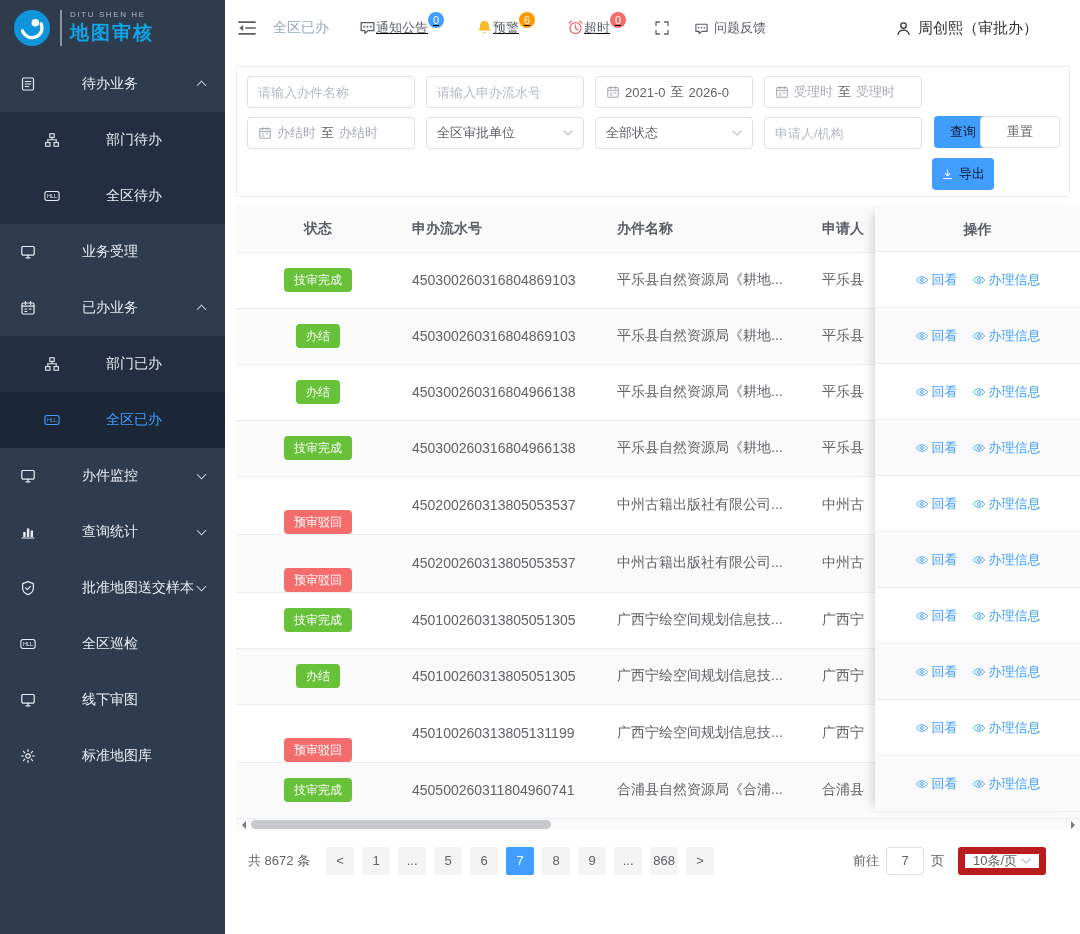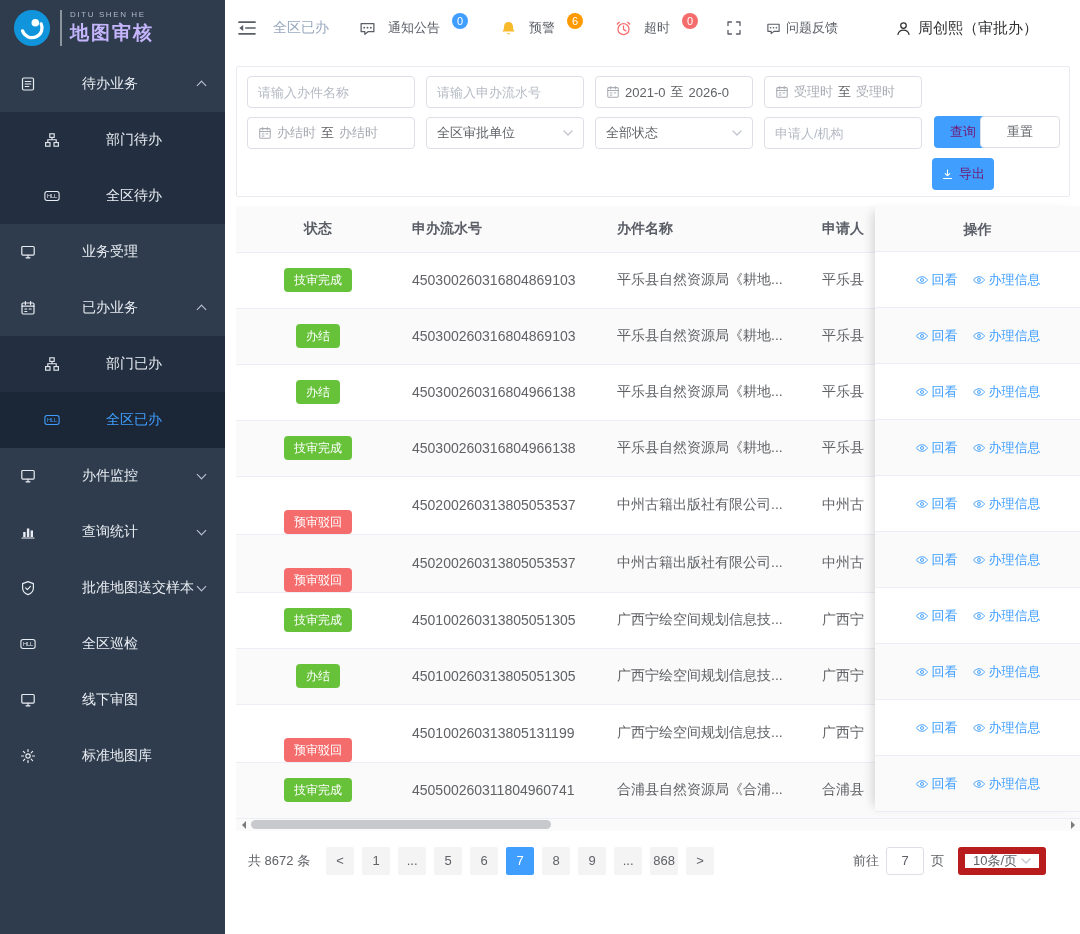--- a/index.html
+++ b/index.html
@@ -7,41 +7,41 @@
     font-family: "Liberation Sans", "DejaVu Sans", sans-serif; background: #fff; }
   .app { display: flex; width: 1080px; height: 934px; }
 
   
   .sidebar { width: 225px; min-width: 225px; height: 100%; background: #2f3c4d; overflow: hidden; }
   .logo { height: 56px; display: flex; align-items: center; padding-left: 13px; gap: 9px; }
   .logo-mark { width: 38px; height: 38px; }
   .logo-mark svg { width: 38px; height: 38px; display: block; }
   .logo-text { border-left: 2px solid rgba(255,255,255,.45); padding-left: 8px; }
   .logo-sub { font-size: 8px; color: #aeb9c6; letter-spacing: 1.6px; }
-  .logo-title { font-size: 19px; color: #c4b5fd; font-weight: bold; letter-spacing: 2px; margin-top: 1px; }
+  .logo-title { font-size: 19px; color: #0ea5e9; font-weight: bold; letter-spacing: 2px; margin-top: 1px; }
   .menu-item { height: 56px; display: flex; align-items: center; padding: 0 20px;
     color: #e9edf3; font-size: 14px; cursor: pointer; position: relative; gap: 36px; }
   .menu-item.sub { background: #232f40; padding-left: 44px; }
   .menu-item.active { background: #1b2736; color: #409eff; }
   .menu-item .icon { width: 16px; height: 16px; margin-right: 10px; display: inline-flex; flex: none; }
   .menu-item .icon svg { width: 100%; height: 100%; display: block; }
   .menu-label { white-space: nowrap; }
   .arrow { position: absolute; right: 20px; width: 7px; height: 7px;
     border-right: 1.4px solid #c3cdda; border-bottom: 1.4px solid #c3cdda; }
   .arrow.up { transform: rotate(-135deg); top: 26px; }
   .arrow.down { transform: rotate(45deg); top: 23px; }
 
   
   .main { flex: 1; display: flex; flex-direction: column; min-width: 0; }
   .topbar { height: 56px; min-height: 56px; display: flex; align-items: center; padding-left: 12px; background: #fff; }
   .collapse-btn { width: 20px; height: 16px; color: #5a5e66; margin-right: 16px; cursor: pointer; }
   .collapse-btn svg { width: 100%; height: 100%; display: block; }
   .crumb { color: #97a8be; font-size: 14px; margin-right: 30px; cursor: pointer; }
   .tb-badges { display: flex; align-items: center; gap: 32px; }
-  .tb-item { display: flex; align-items: center; gap: 12px; cursor: pointer; }
+  .tb-item { display: flex; align-items: flex-start; gap: 0; cursor: pointer; text-decoration: underline; }
   .tb-icon { width: 17px; height: 17px; display: inline-flex; }
   .tb-icon svg { width: 100%; height: 100%; display: block; }
   .tb-label { font-size: 13px; color: #5a5e66; }
   .tb-badge { min-width: 16px; height: 16px; border-radius: 9px; color: #fff; font-size: 11px;
     line-height: 16px; text-align: center; padding: 0 4px; transform: translateY(-7px); }
   .fs-btn { width: 16px; height: 16px; color: #5a5e66; margin-left: 28px; cursor: pointer; }
   .fs-btn svg { width: 100%; height: 100%; display: block; }
   .fb { display: flex; align-items: center; gap: 5px; margin-left: 24px; color: #5a5e66; font-size: 13px; cursor: pointer; }
   .fb-icon { width: 15px; height: 15px; display: inline-flex; color: #5a5e66; }
   .fb-icon svg { width: 100%; height: 100%; }
@@ -61,21 +61,21 @@
   .w168 { width: 168px; } .w158 { width: 158px; }
   .f-range { display: flex; align-items: center; gap: 5px; color: #a8abb2; overflow: hidden; white-space: nowrap; cursor: pointer; }
   .f-range.has-value { color: #606266; }
   .f-range .sep { color: #606266; }
   .cal { width: 14px; height: 14px; display: inline-flex; color: #a8abb2; flex: none; }
   .cal svg { width: 100%; height: 100%; }
   .f-select { display: flex; align-items: center; justify-content: space-between; cursor: pointer; }
   .caret { width: 10px; height: 6px; display: inline-flex; color: #c0c4cc; }
   .caret svg { width: 100%; height: 100%; }
   .btn { height: 32px; border-radius: 4px; font-size: 13px; border: 1px solid transparent; cursor: pointer; font-family: inherit; }
-  .btn.primary { background: #409eff; color: #701a75; }
+  .btn.primary { background: #409eff; color: #0f172a; }
   .btn.plain { background: #fff; border-color: #dcdfe6; color: #606266; }
   .btn-search { position: absolute; top: 49px; right: 77px; width: 58px; }
   .btn-reset  { position: absolute; top: 49px; right: 9px;  width: 80px; }
   .btn-export { position: absolute; top: 91px; right: 75px; width: 62px;
     display: flex; align-items: center; justify-content: center; gap: 5px; }
   .dl { width: 13px; height: 13px; display: inline-flex; color: #fff; }
   .dl svg { width: 100%; height: 100%; }
 
   
   .table-area { position: relative; margin: 9px -10px 0 0; }

